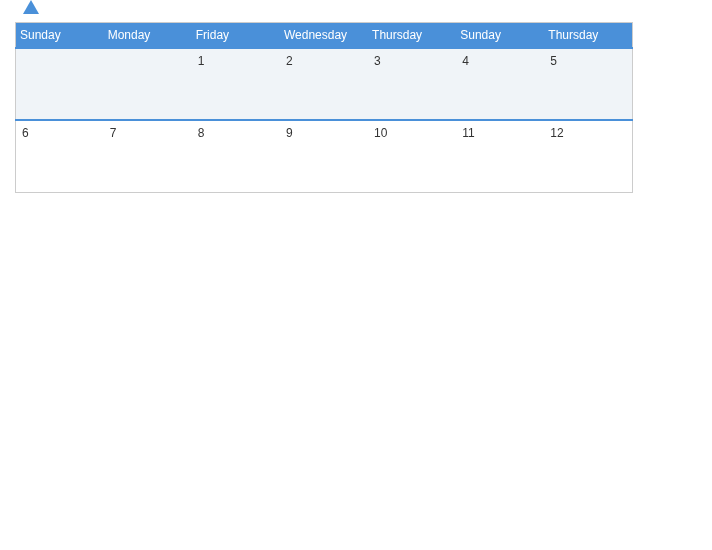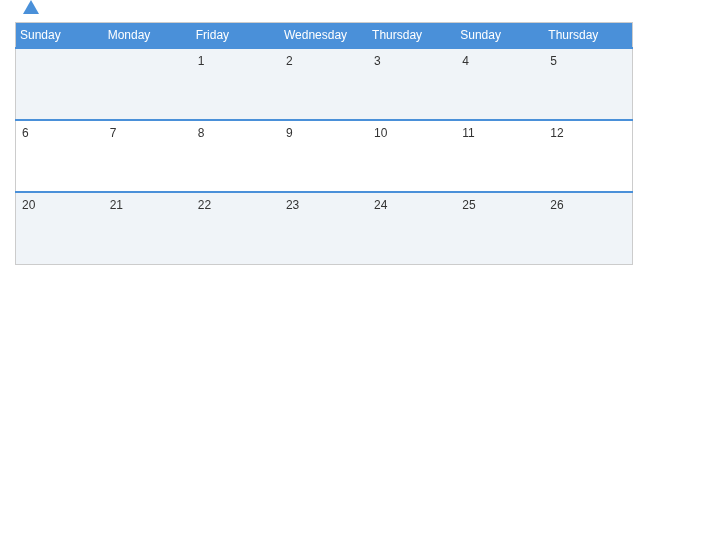--- a/index.html
+++ b/index.html
@@ -144,24 +144,15 @@
         </tr>
         <tr>
           <td><span class="day-num">6</span></td>
           <td><span class="day-num">7</span></td>
           <td><span class="day-num">8</span></td>
           <td><span class="day-num">9</span></td>
           <td><span class="day-num">10</span></td>
           <td><span class="day-num">11</span></td>
           <td><span class="day-num">12</span></td>
         </tr>
-        <tr>
-          <td><span class="day-num">20</span></td>
-          <td><span class="day-num">21</span></td>
-          <td><span class="day-num">22</span></td>
-          <td><span class="day-num">23</span></td>
-          <td><span class="day-num">24</span></td>
-          <td><span class="day-num">25</span></td>
-          <td><span class="day-num">26</span></td>
-        </tr>
       </tbody>
   </table>
 </div>
 
 </body></html>

